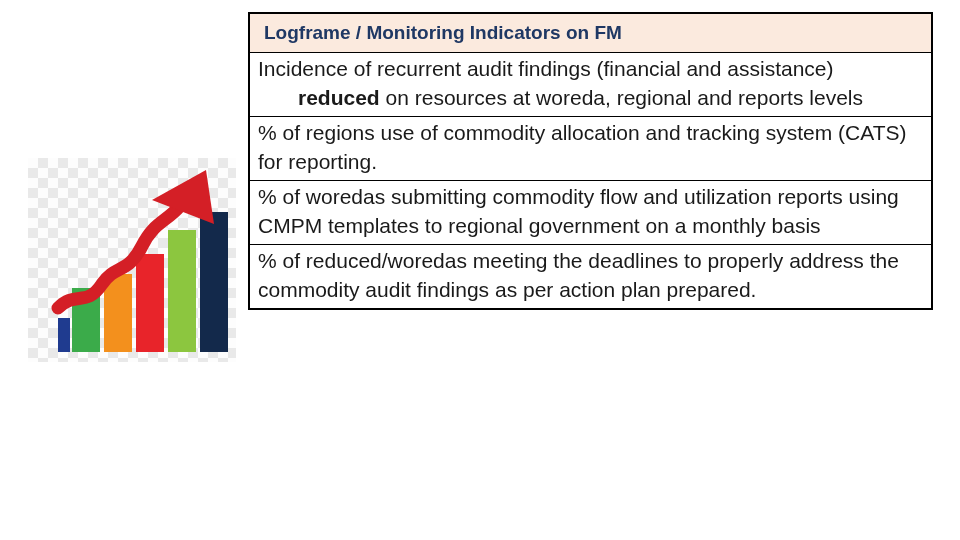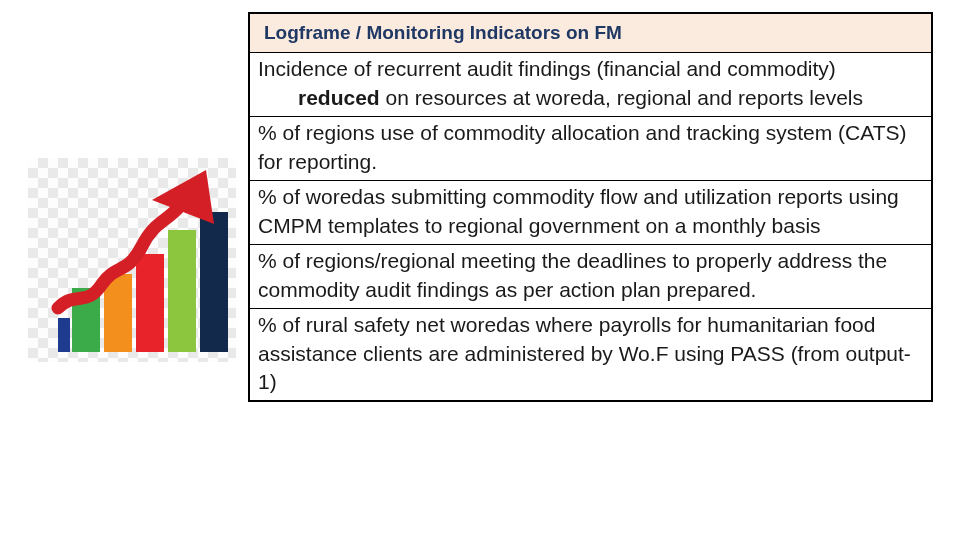--- a/index.html
+++ b/index.html
@@ -98,30 +98,27 @@
       <polygon points="178,12 186,66 124,42" fill="#d41f26"></polygon>
     </svg>
   </div>
 
   <table id="indicator-table">
     <tbody>
       <tr class="header-row">
         <td>Logframe / Monitoring Indicators on FM</td>
       </tr>
       <tr>
-        <td class="row-text"><span>Incidence of recurrent audit findings (financial and commodity) </span><b>reduced</b><span> on resources at woreda, regional and reports levels</span></td>
+        <td class="row-text"><span>Incidence of recurrent audit findings (financial and assistance) </span><b>reduced</b><span> on resources at woreda, regional and reports levels</span></td>
       </tr>
       <tr>
         <td class="row-text"><span>% of regions use of commodity allocation and tracking system (CATS) for reporting.</span></td>
       </tr>
       <tr>
         <td class="row-text"><span>% of woredas submitting commodity flow and utilization reports using CMPM templates to regional government on a monthly basis</span></td>
       </tr>
       <tr>
-        <td class="row-text"><span>% of regions/regional meeting the deadlines to properly address the commodity audit findings as per action plan prepared.</span></td>
-      </tr>
-      <tr>
-        <td class="row-text"><span>% of rural safety net woredas where payrolls for humanitarian food assistance clients are administered by Wo.F using PASS (from output-1)</span></td>
+        <td class="row-text"><span>% of reduced/woredas meeting the deadlines to properly address the commodity audit findings as per action plan prepared.</span></td>
       </tr>
     </tbody>
   </table>
 
 </div>
 
 </body></html>

